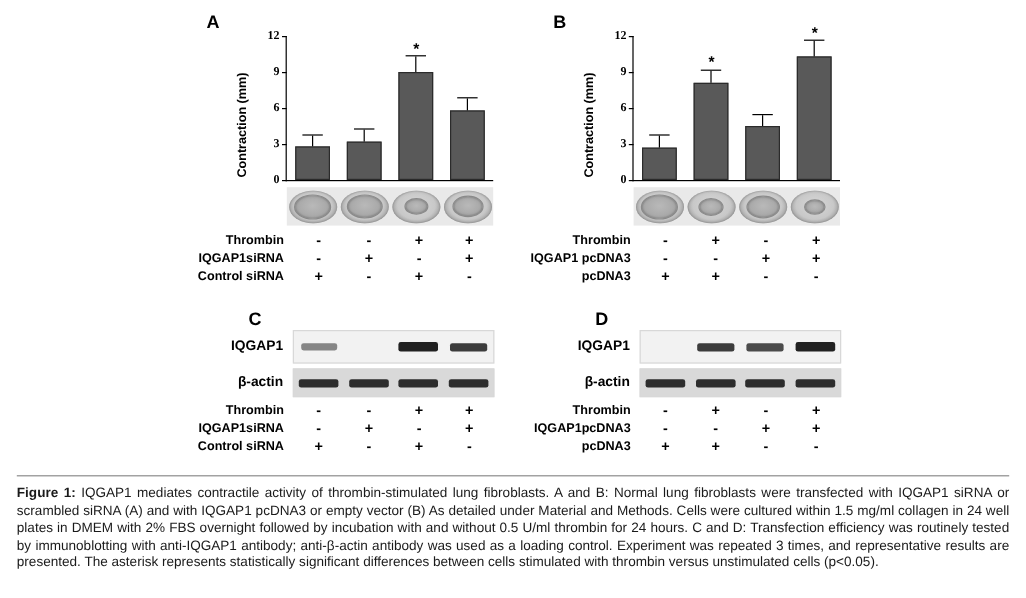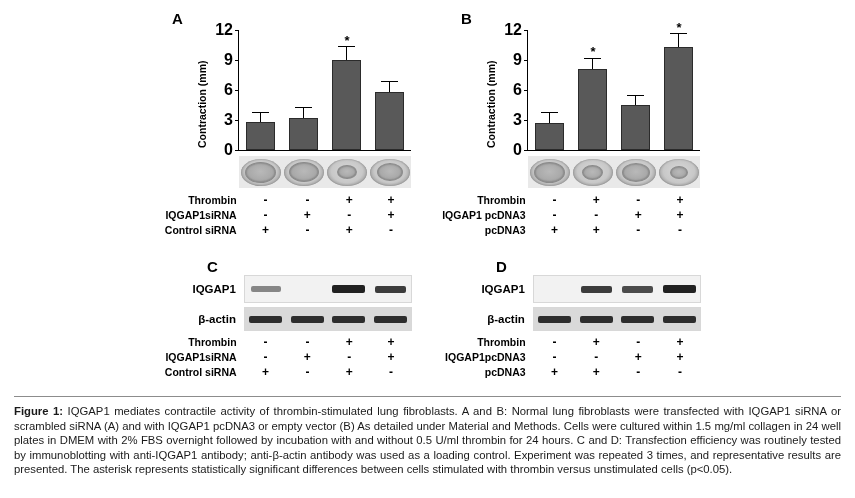--- a/index.html
+++ b/index.html
@@ -52,24 +52,25 @@
     position: absolute;
     right: 100%;
     width: 4px;
     height: 1.4px;
     background: #000;
   }
   .ticklabel {
     position: absolute;
     right: 100%;
     margin-right: 6px;
-    font-size: 16px;
+    font-size: 10px;
     font-weight: bold;
     transform: translateY(-50%);
     white-space: nowrap;
+    font-family: Liberation Serif, serif;
   }
   .bar {
     position: absolute;
     bottom: 0;
     background: #595959;
     border: 1px solid #2b2b2b;
     box-sizing: border-box;
   }
   .errbar {
     position: absolute;

